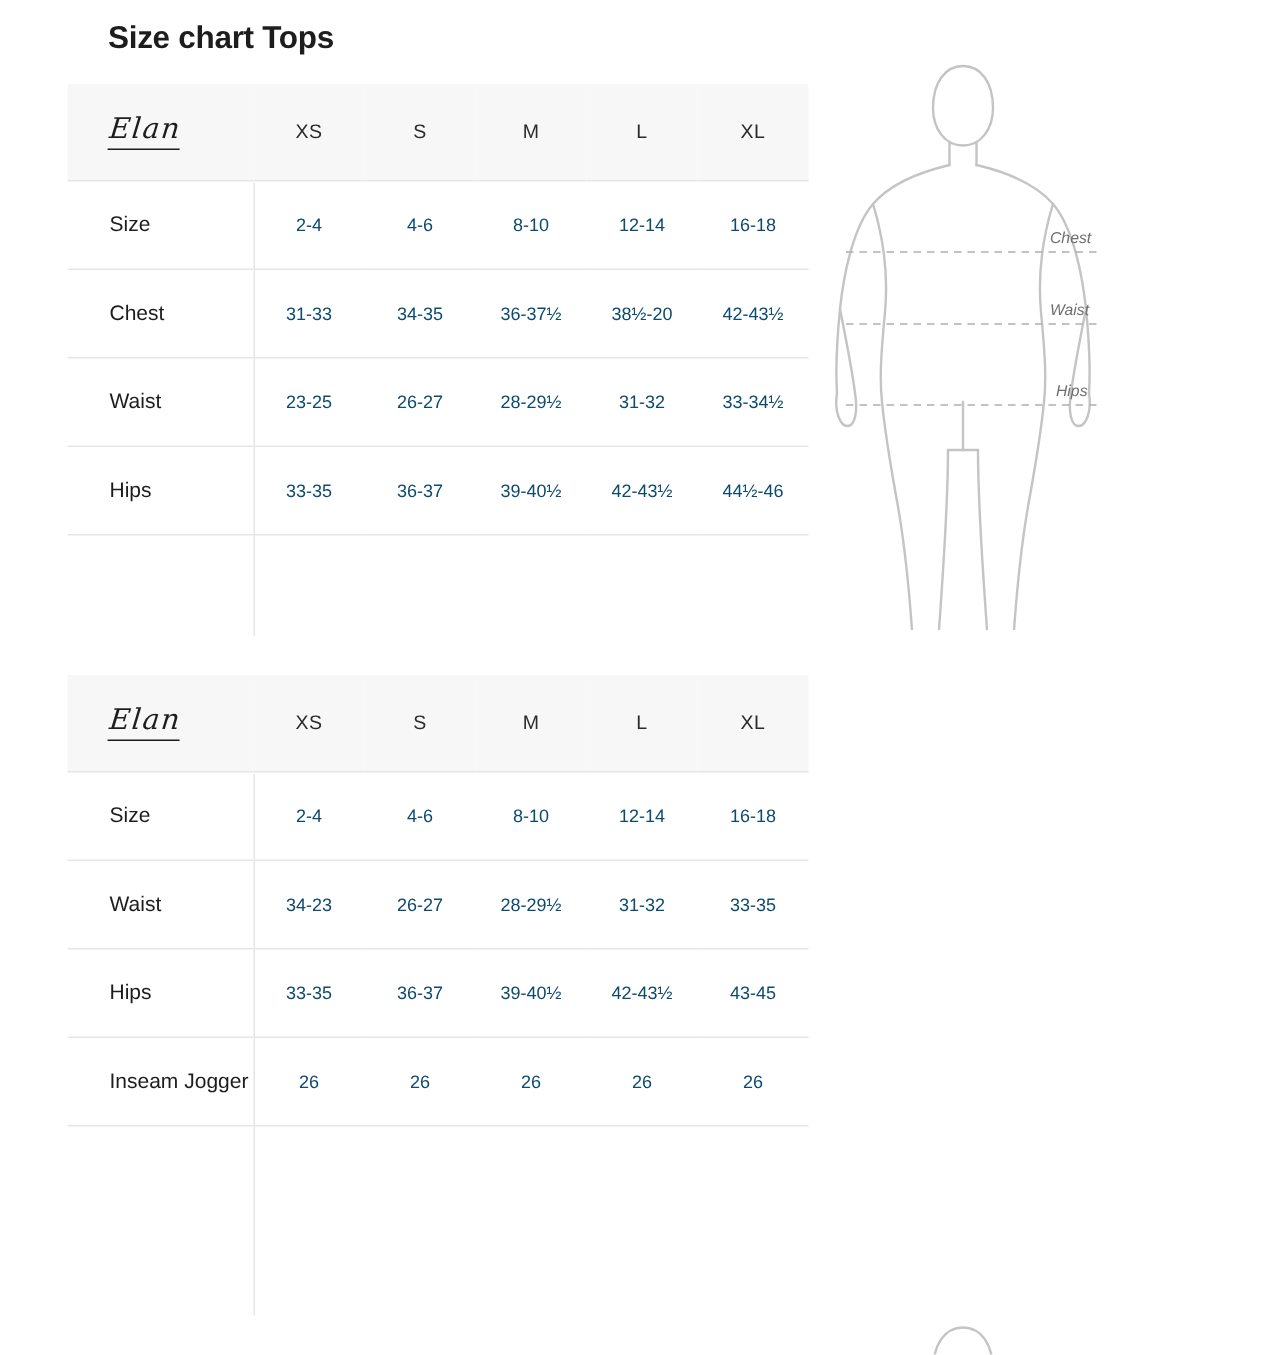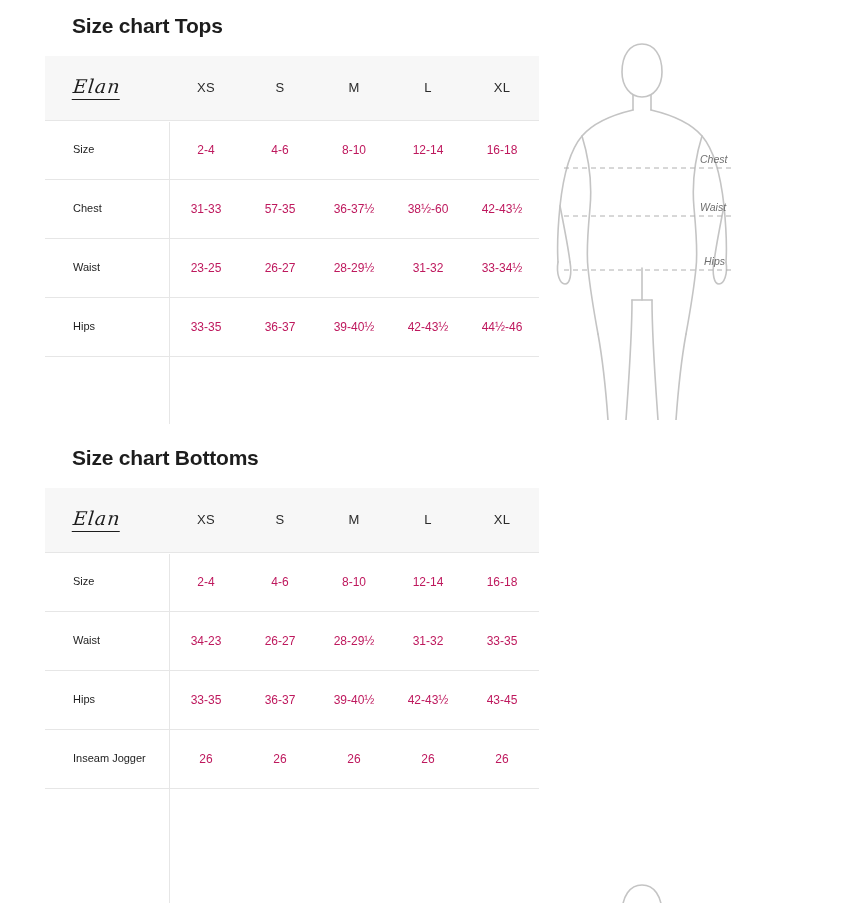--- a/index.html
+++ b/index.html
@@ -70,28 +70,28 @@
     color: #1d1d1d;
     letter-spacing: 1px;
     border-bottom: 1.5px solid #1d1d1d;
     padding-bottom: 2px;
     display: inline-block;
     transform: skewX(-6deg);
   }
   table.size-table tbody th.row-label {
     text-align: left;
     padding-left: 28px;
-    font-size: 11px;
+    font-size: 14px;
     color: #1d1d1d;
     width: 124px;
     line-height: 1.25;
   }
   table.size-table tbody td {
     font-size: 12px;
-    color: #be185d;
+    color: #0c4a6e;
     height: 59px;
   }
   table.size-table tbody tr:last-child th,
   table.size-table tbody tr:last-child td {
     border-bottom: 1px solid #e6e6e6;
   }
   .vrule {
     position: absolute;
     width: 1px;
     background: #e6e6e6;
@@ -140,23 +140,23 @@
           <th class="row-label">Size</th>
           <td>2-4</td>
           <td>4-6</td>
           <td>8-10</td>
           <td>12-14</td>
           <td>16-18</td>
         </tr>
         <tr>
           <th class="row-label">Chest</th>
           <td>31-33</td>
-          <td>57-35</td>
+          <td>34-35</td>
           <td>36-37½</td>
-          <td>38½-60</td>
+          <td>38½-20</td>
           <td>42-43½</td>
         </tr>
         <tr>
           <th class="row-label">Waist</th>
           <td>23-25</td>
           <td>26-27</td>
           <td>28-29½</td>
           <td>31-32</td>
           <td>33-34½</td>
         </tr>
@@ -207,21 +207,20 @@
       </g>
     </svg>
     <div class="annot" style="left:180px; top:153px;">Chest</div>
     <div class="annot" style="left:180px; top:201px;">Waist</div>
     <div class="annot" style="left:184px; top:255px;">Hips</div>
   </div>
 </div>
 
 <div class="section" id="section-bottoms">
 
-  <h2 class="section-title">Size chart Bottoms</h2>
 
   <div style="position:relative;">
     <table class="size-table">
       <thead>
         <tr>
           <th class="brand-cell">
             <span class="brand-script">Elan</span>
           </th>
           <th>XS</th>
           <th>S</th>

